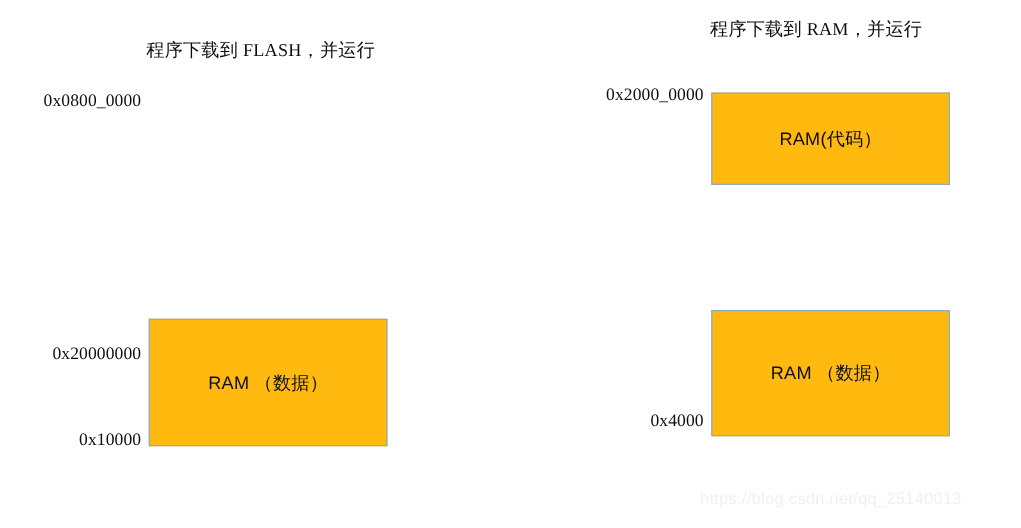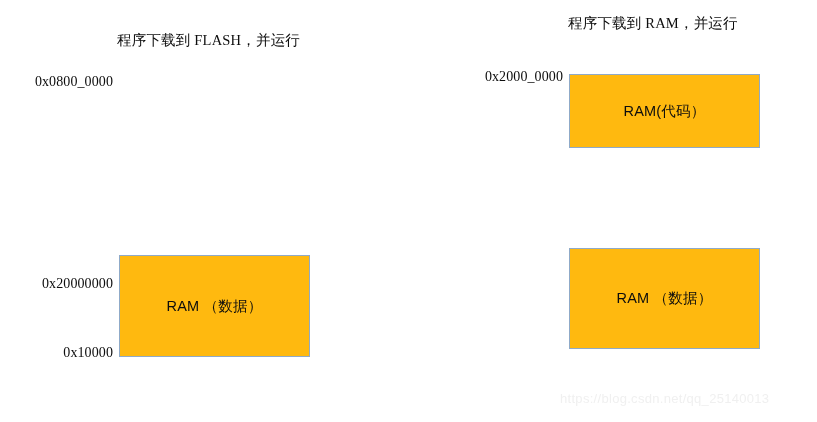--- a/index.html
+++ b/index.html
@@ -103,16 +103,17 @@
   <div class="block ram" style="left:569px; top:74px; width:191px; height:74px;">
     <span class="block-label">RAM(代码）</span>
   </div>
 
 
 
   <div class="block ram" style="left:569px; top:248px; width:191px; height:101px;">
     <span class="block-label">RAM （数据）</span>
   </div>
 
+  <div class="addr" style="left:463px; top:330px; width:100px;">0x4000</div>
 
   <div class="watermark" style="left:560px; top:391px;">https://blog.csdn.net/qq_25140013</div>
 
 </div>
 
 </body></html>

